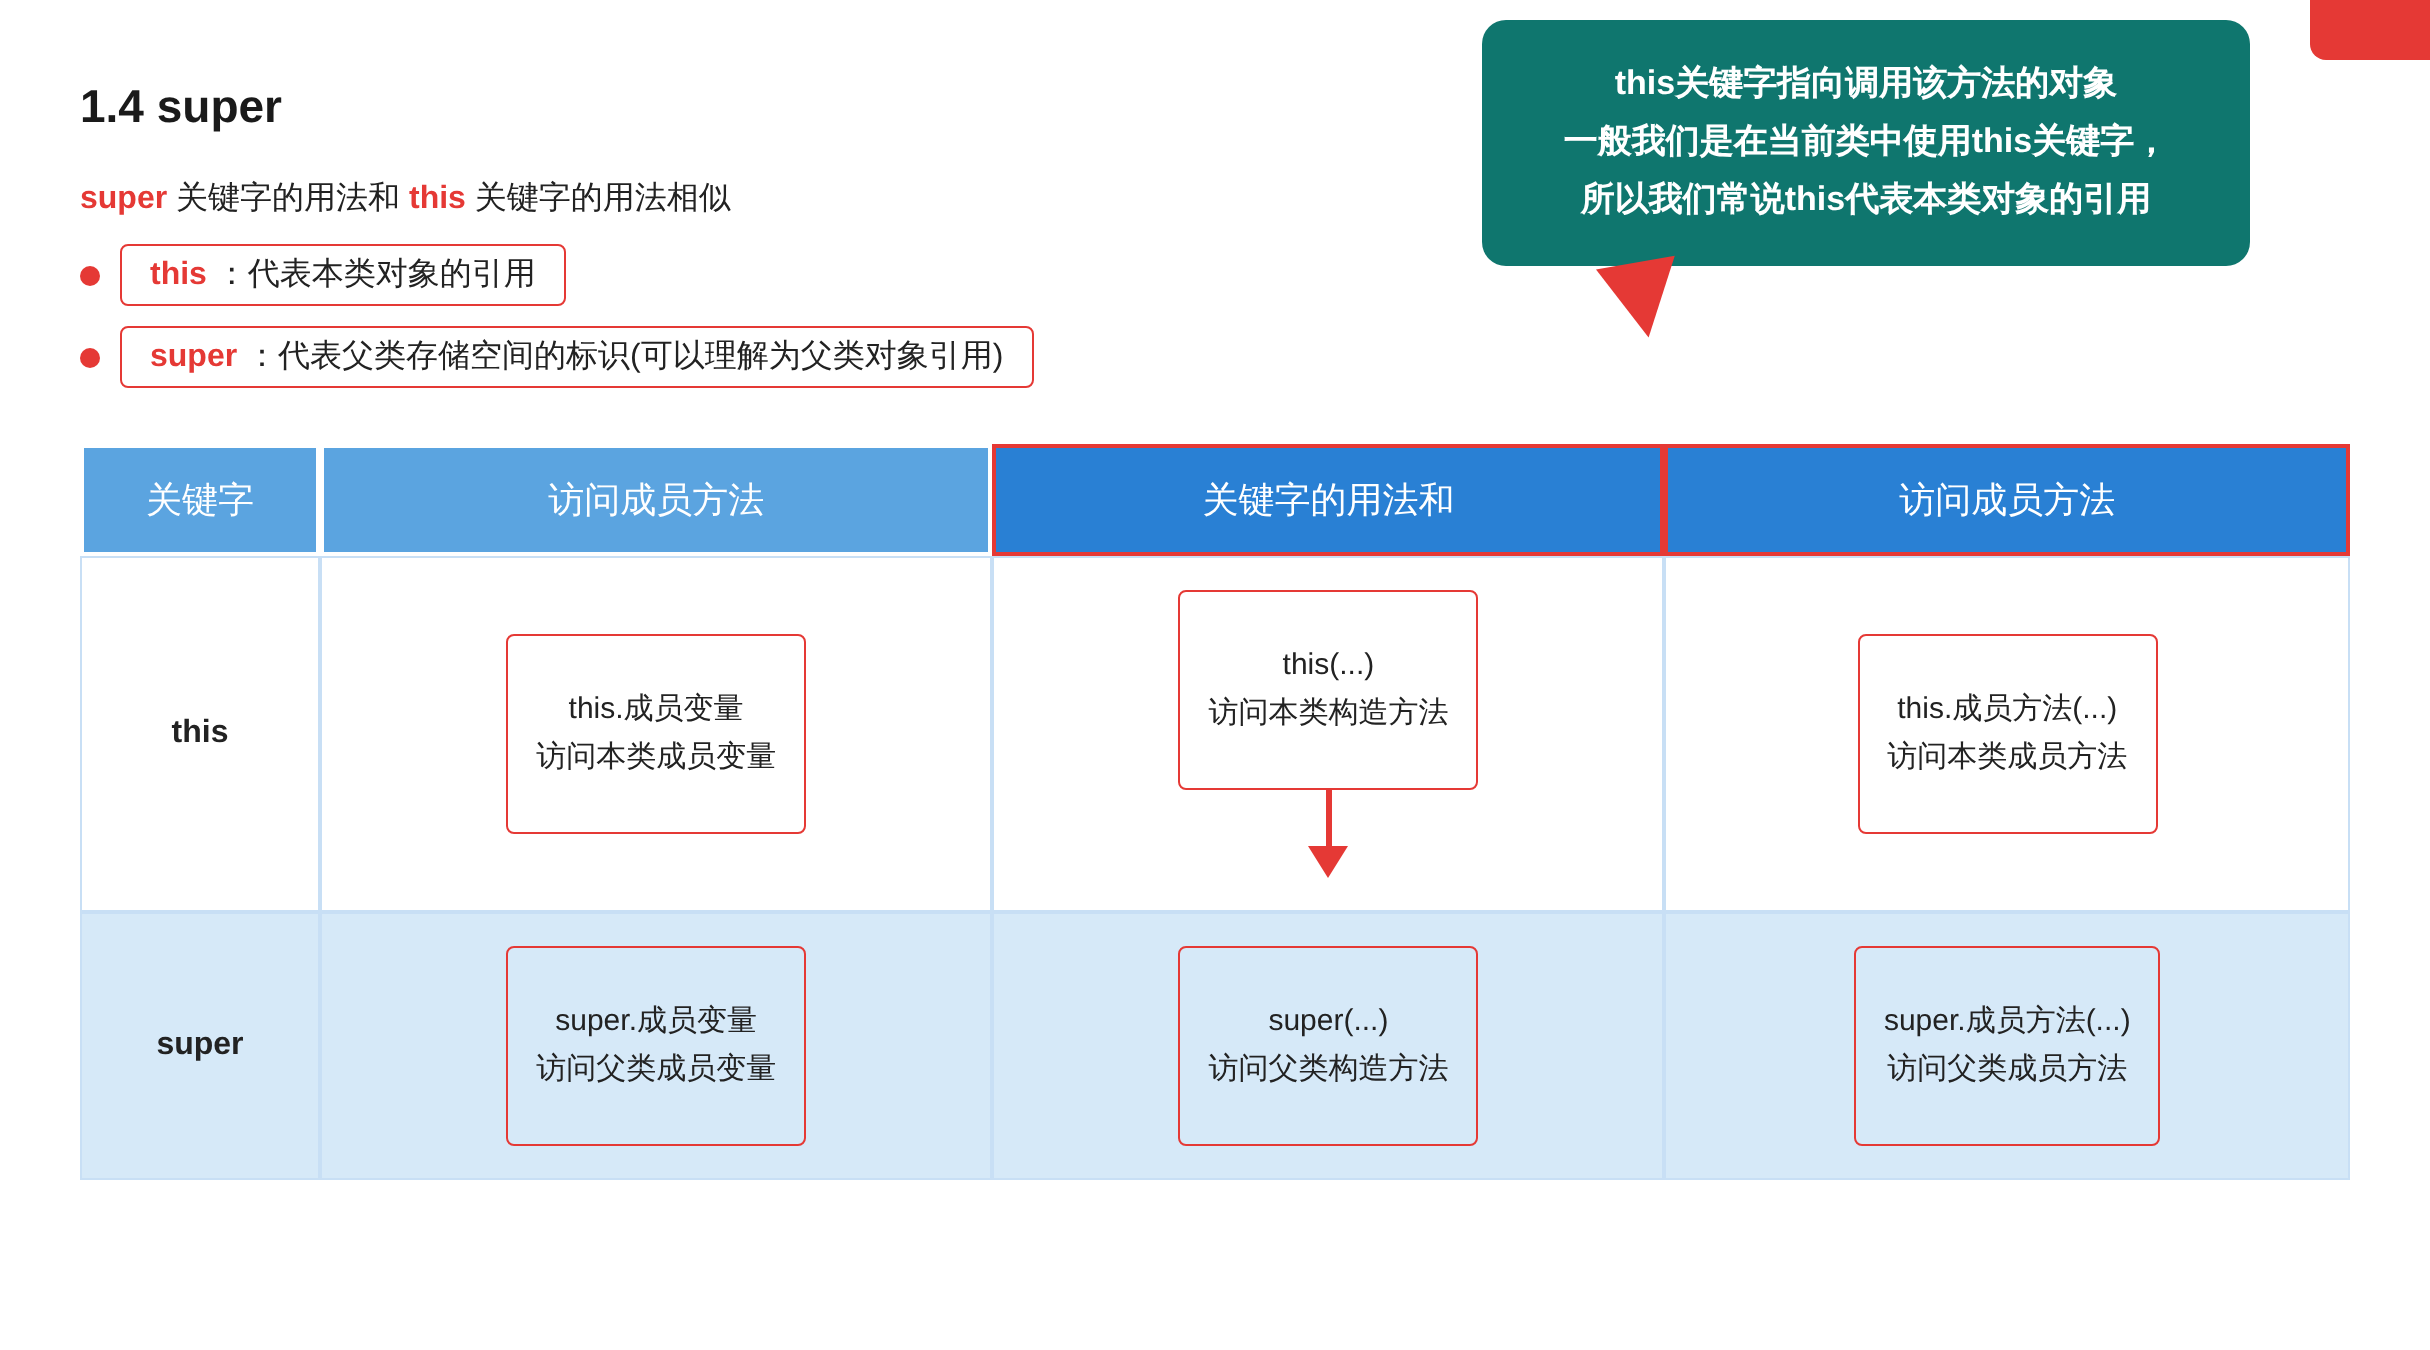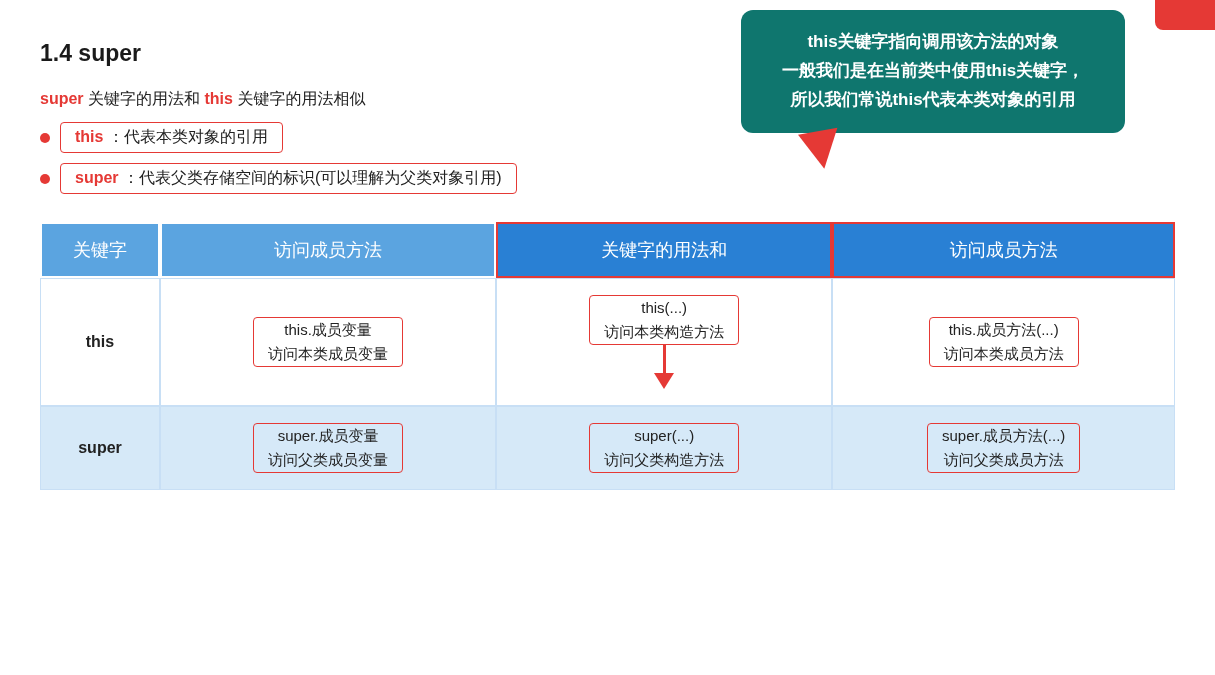--- a/index.html
+++ b/index.html
@@ -151,21 +151,21 @@
     .td-keyword {
       font-weight: bold;
       font-size: 17px;
       color: #1a1a1a;
     }
 
     
     .cell-box {
       border: 1.5px solid #e53935;
       border-radius: 4px;
-      padding: 0 14px;
+      padding: 25px 14px;
       display: inline-block;
       text-align: center;
       line-height: 1.6;
       font-size: 15px;
     }
 
     
     .arrow-down {
       display: flex;
       flex-direction: column;

